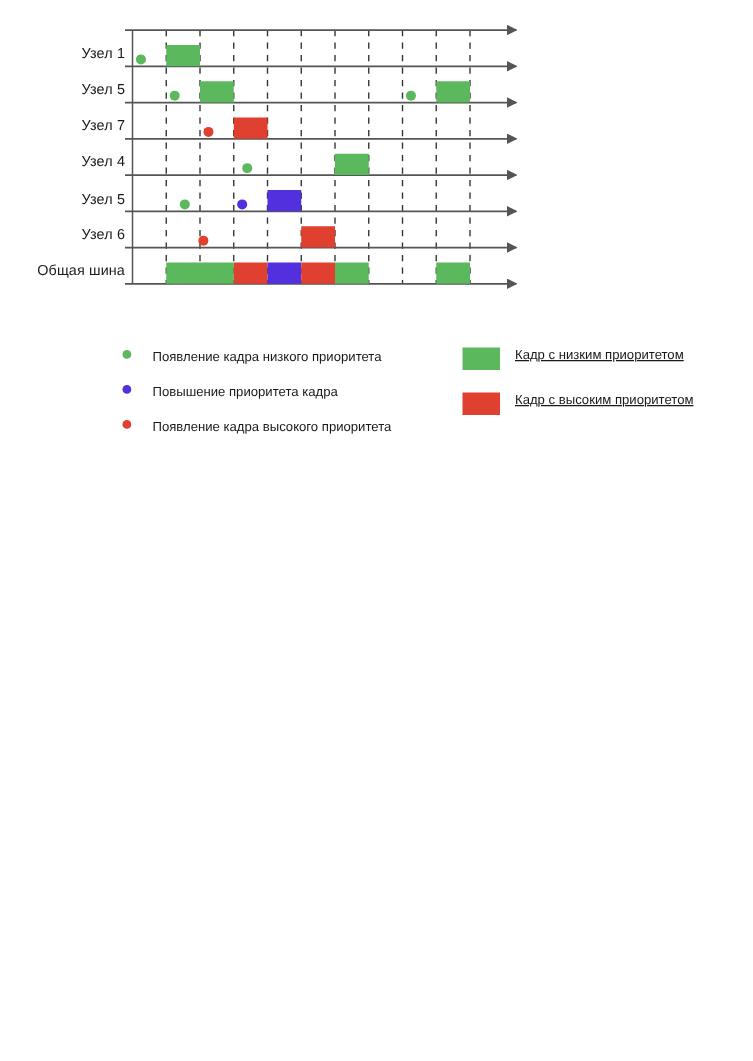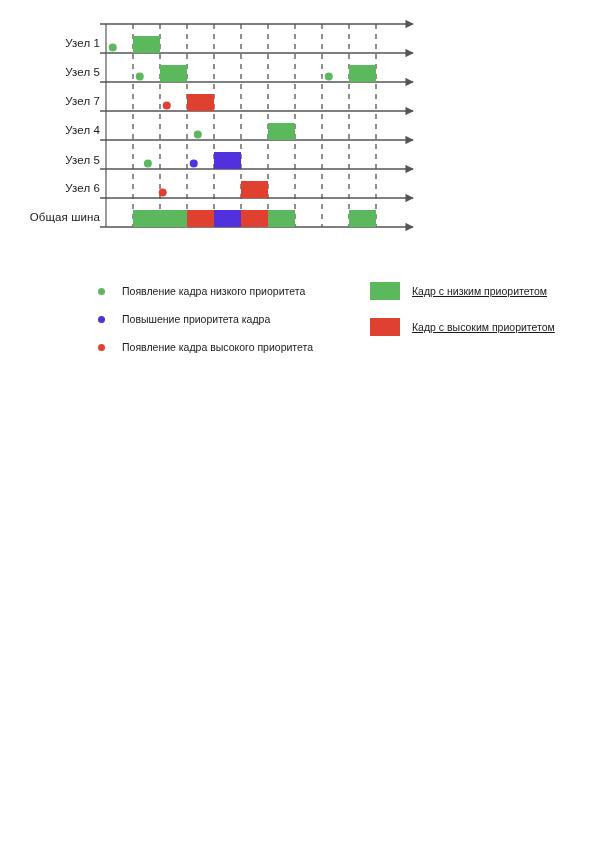--- a/index.html
+++ b/index.html
@@ -58,21 +58,21 @@
     top: 8px;
   }
   .legend-col-right {
     position: absolute;
     left: 370px;
     top: 6px;
     text-decoration: underline;
   }
   .legend-item {
     display: flex;
-    align-items: center;
+    align-items: flex-start;
     height: 22px;
     margin-bottom: 6px;
   }
   .legend-item.box-item { height: 26px; margin-bottom: 10px; }
   .legend-dot {
     width: 7px;
     height: 7px;
     border-radius: 50%;
     flex: 0 0 auto;
   }

